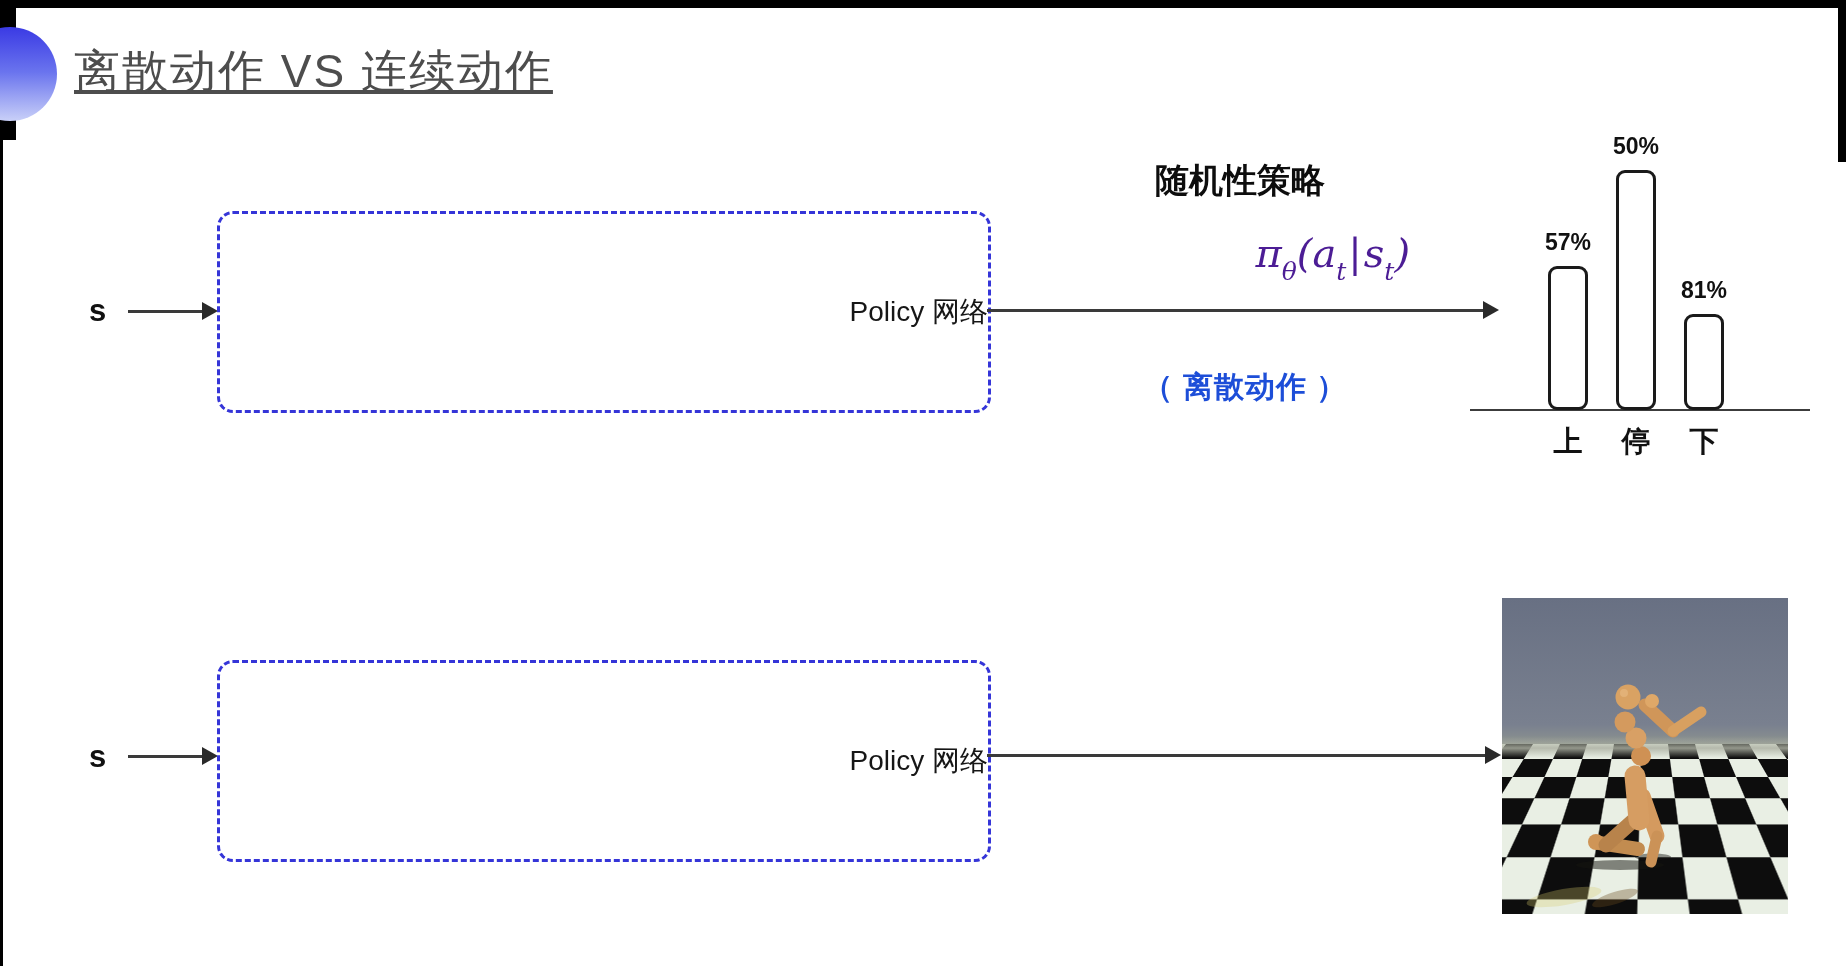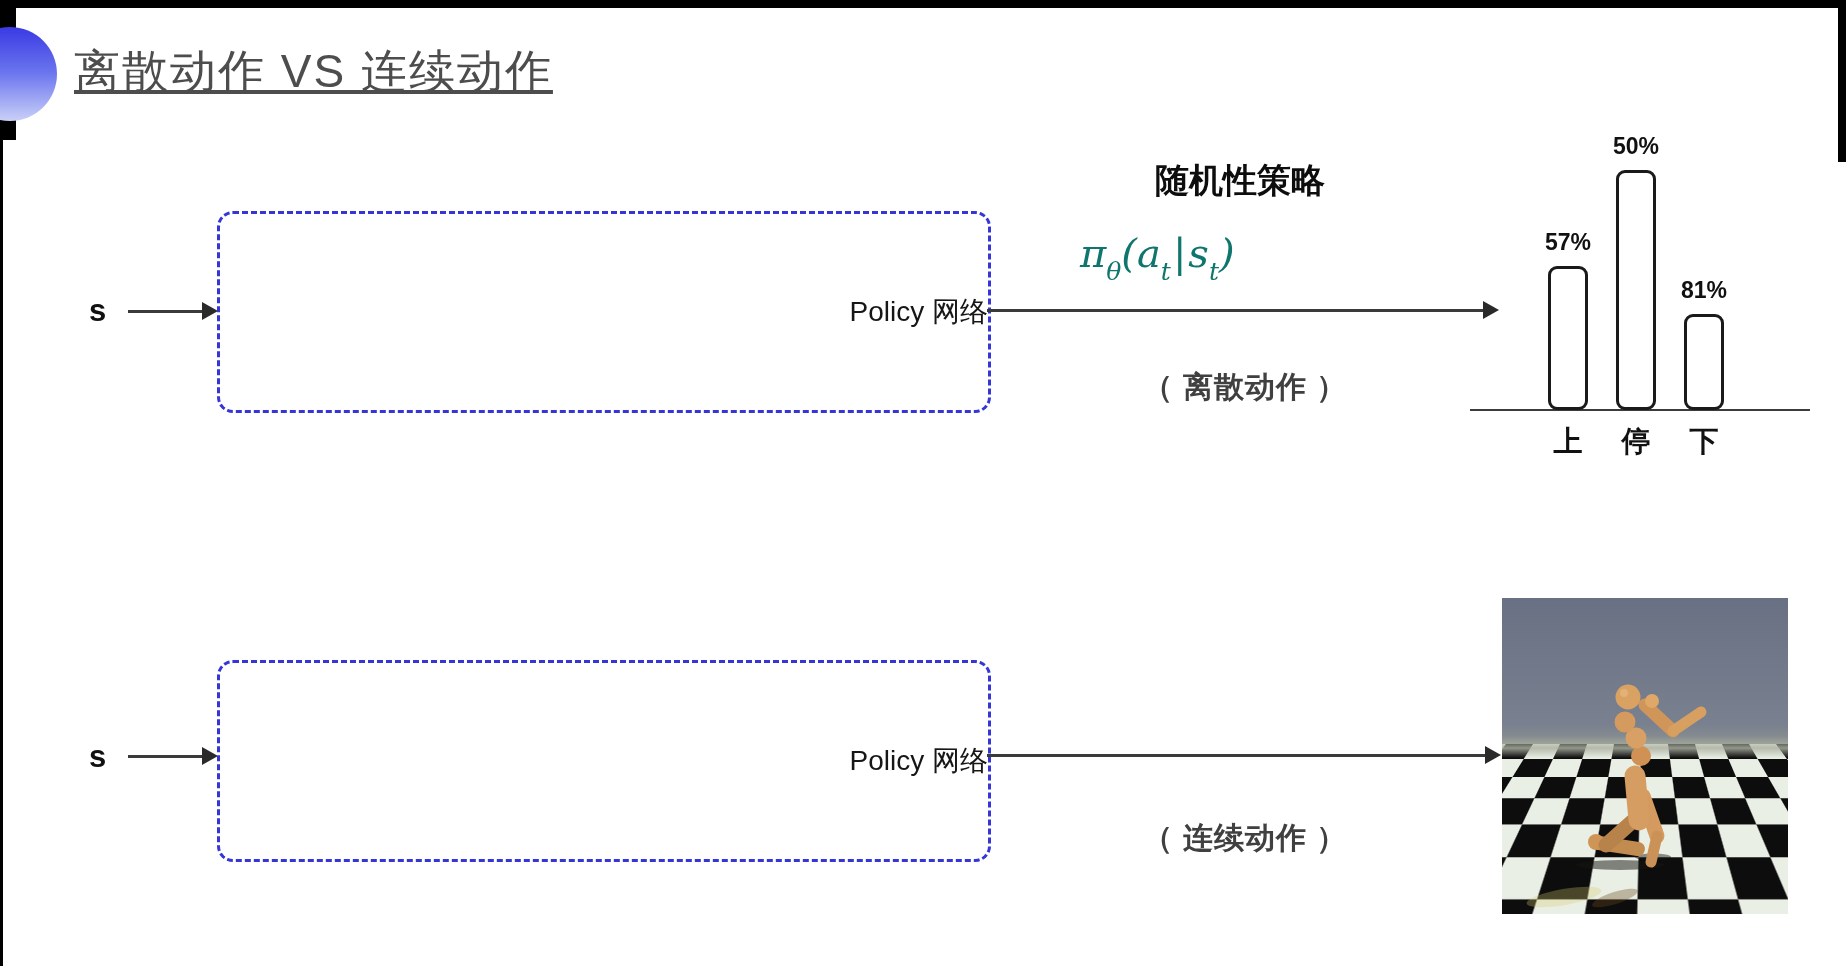--- a/index.html
+++ b/index.html
@@ -26,27 +26,27 @@
 
   
   .s-label{position:absolute;font-size:31px;font-weight:700;color:#111;}
   .arrow-line{position:absolute;height:2.5px;background:#3a3a3a;}
   .arrow-head{position:absolute;width:0;height:0;border-top:9px solid transparent;
     border-bottom:9px solid transparent;border-left:16px solid #2a2a2a;}
 
   
   .policy-type{position:absolute;left:1080px;width:320px;text-align:center;
     font-size:34px;font-weight:700;color:#0d0d0d;}
-  .formula{position:absolute;left:1080px;width:330px;text-align:left;
+  .formula{position:absolute;left:1080px;width:330px;text-align:right;
     font-family:"DejaVu Serif","Liberation Serif",serif;font-style:italic;
-    font-size:40px;color:#0f766e;}
+    font-size:40px;color:#4c1d95;}
   .formula sub{font-size:25px;font-style:italic;line-height:0;position:relative;top:4px;}
   .formula .fpipe{font-style:normal;padding:0 2px;}
   .action-note{position:absolute;left:1080px;width:330px;text-align:center;
-    font-size:30px;font-weight:700;color:#404040;letter-spacing:1px;}
+    font-size:30px;font-weight:700;color:#1d4ed8;letter-spacing:1px;}
 
   
   .prob-chart{position:absolute;left:1470px;top:98px;width:356px;height:312px;}
   .chart-baseline{position:absolute;left:0;bottom:-1px;width:340px;height:2px;background:#3c3c3c;}
   .bar{position:absolute;bottom:0;width:40px;background:#fff;border:3px solid #1a1a1a;
     border-radius:9px;box-sizing:border-box;}
   .bar-value-label{position:absolute;width:90px;text-align:center;font-size:23px;
     font-weight:600;color:#111;}
   .bar-cat-label{position:absolute;width:90px;text-align:center;font-size:29px;
     font-weight:700;color:#111;top:calc(100% + 12px);}
@@ -110,21 +110,20 @@
 
   <div class="policy-box bottom">
     <div class="policy-label">Policy 网络</div>
   </div>
 
   <div class="arrow-line" style="left:987px;top:754px;width:500px;"></div>
   <div class="arrow-head" style="left:1485px;top:746px;"></div>
 
 
 
-  <div class="action-note" style="top:818px;">（ 连续动作 ）</div>
 
   <div class="sim-image">
     <div class="sim-floor"></div>
     <div class="sim-haze"></div>
     <svg class="humanoid-svg" width="286" height="316" viewBox="0 0 286 316">
 
       <ellipse cx="118" cy="267" rx="44" ry="5" fill="#15150f" opacity="0.5"></ellipse>
       <ellipse cx="151" cy="259" rx="18" ry="3.5" fill="#15150f" opacity="0.45"></ellipse>
       <ellipse cx="62" cy="299" rx="38" ry="8" fill="#d8c96a" opacity="0.3" transform="rotate(-10 62 299)"></ellipse>
       <ellipse cx="113" cy="300" rx="24" ry="6" fill="#6b4a1e" opacity="0.35" transform="rotate(-18 113 300)"></ellipse>

